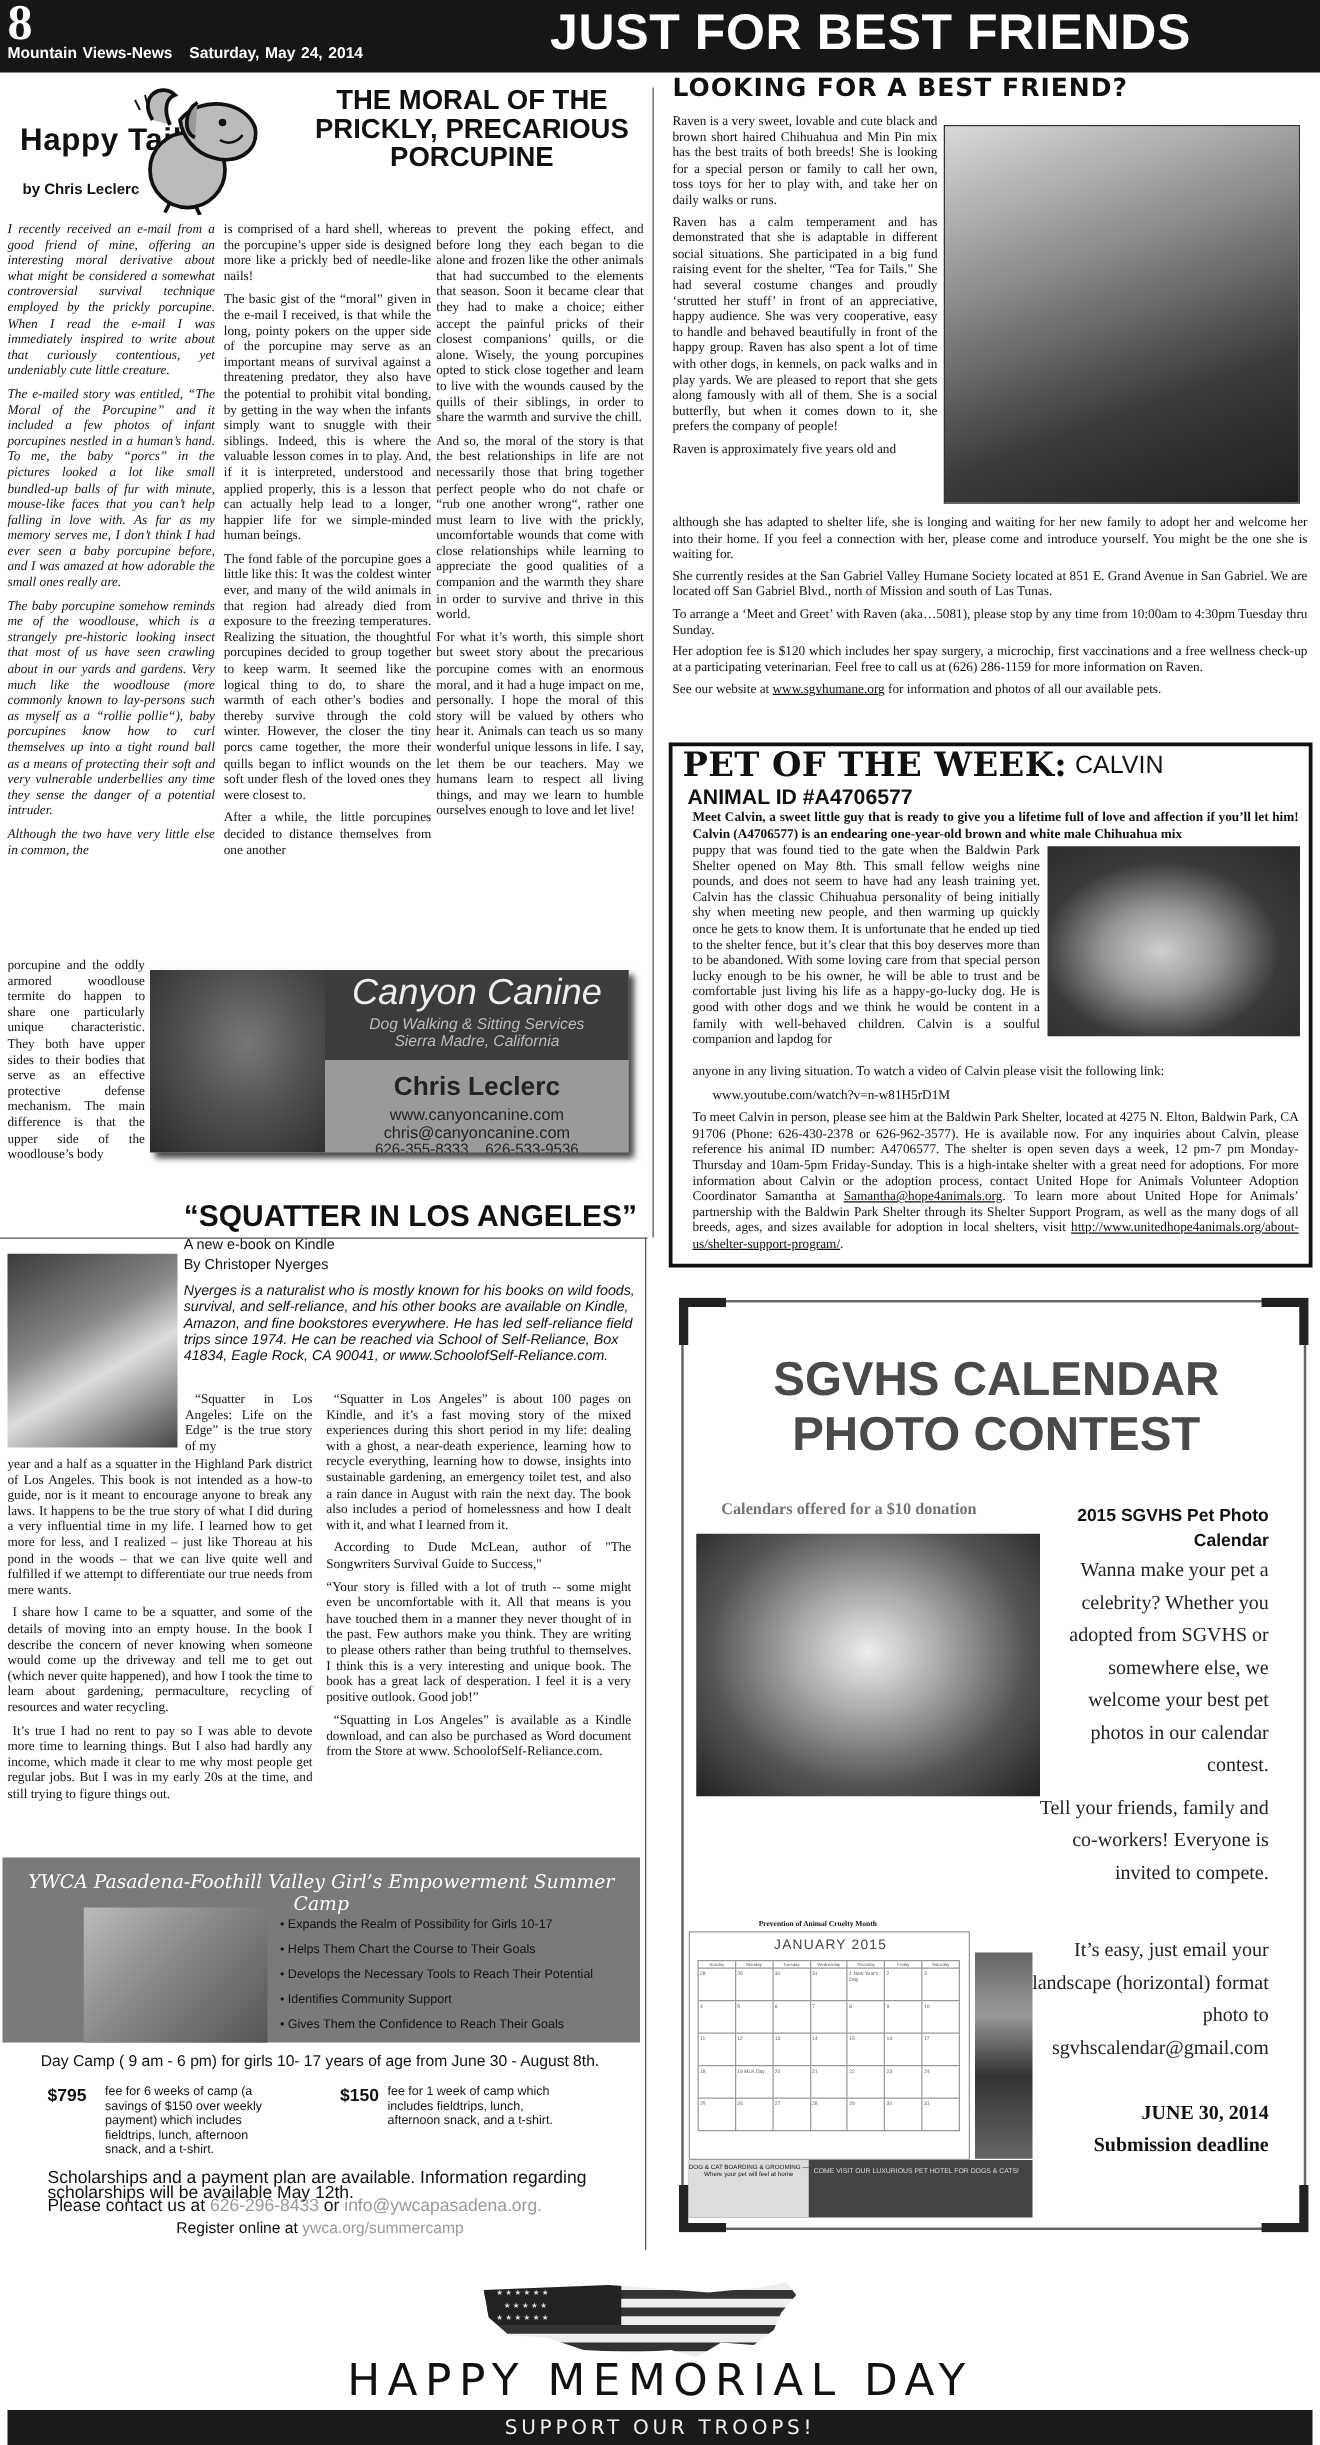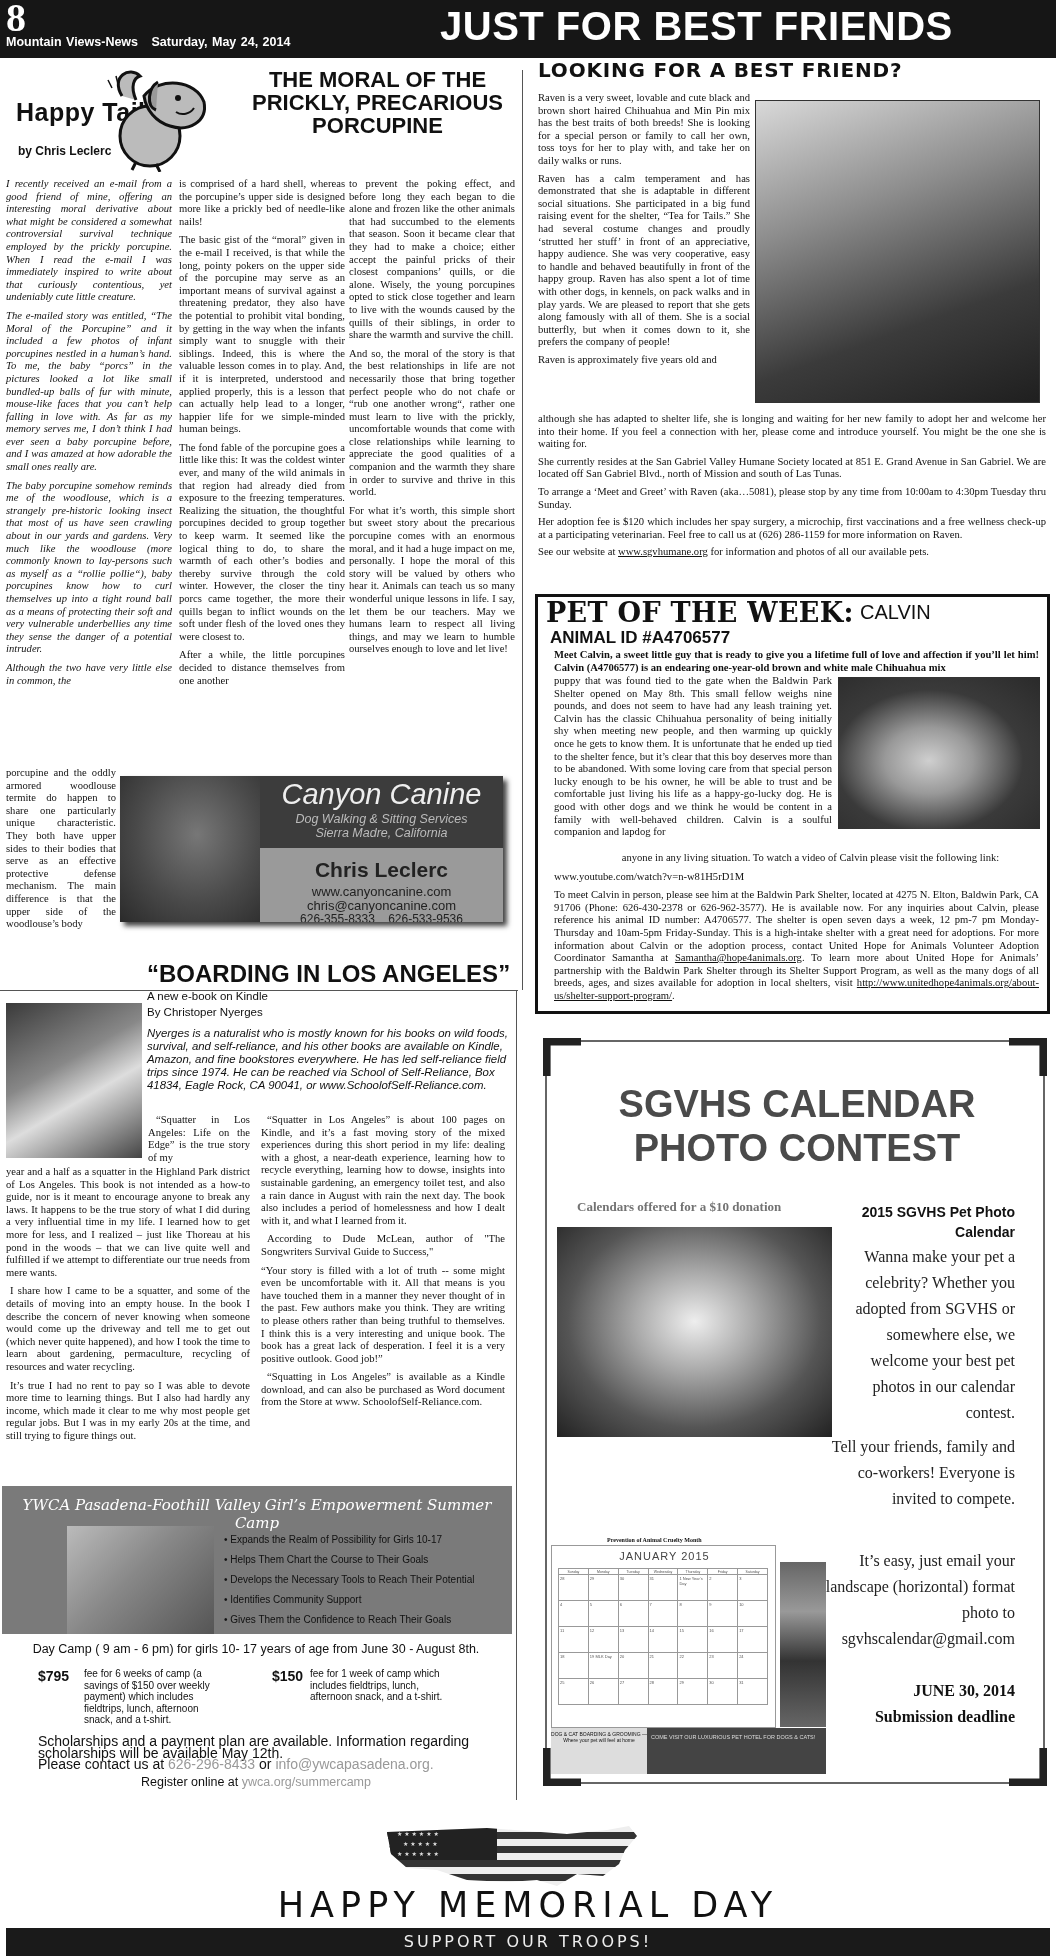--- a/index.html
+++ b/index.html
@@ -155,21 +155,21 @@
   <div class="canyon-person">Chris Leclerc</div>
   <div class="canyon-line" style="top:108px;">www.canyoncanine.com</div>
   <div class="canyon-line" style="top:122px;">chris@canyoncanine.com</div>
   <div class="canyon-line" style="top:136px; font-size:12px;">
     <span>626-355-8333</span>&nbsp;&nbsp;&nbsp;
     <span>626-533-9536</span>
   </div>
 </div>
 
 <div class="photo" style="left:6px; top:1003px; width:136px; height:155px; background:linear-gradient(150deg,#3a3a3a 0%,#888 40%,#ddd 60%,#444 100%);"></div>
-<div class="squatter-title">“BOARDING IN LOS ANGELES”</div>
+<div class="squatter-title">“SQUATTER IN LOS ANGELES”</div>
 <div class="squatter-sub" style="top:990px;">A new e-book on Kindle</div>
 <div class="squatter-sub" style="top:1006px;">By Christoper Nyerges</div>
 <div class="squatter-bio">Nyerges is a naturalist who is mostly known for his books on wild foods, survival, and self-reliance, and his other books are available on Kindle, Amazon, and fine bookstores everywhere. He has led self-reliance field trips since 1974. He can be reached via School of Self-Reliance, Box 41834, Eagle Rock, CA 90041, or www.SchoolofSelf-Reliance.com.</div>
 
 <div class="abs col" style="left:148px; top:1114px; width:102px;">
   <p class="body" style="text-indent:8px;">“Squatter in Los Angeles: Life on the Edge” is the true story of my</p>
 </div>
 <div class="abs col" style="left:6px; top:1166px; width:244px;">
   <p class="body">year and a half as a squatter in the Highland Park district of Los Angeles. This book is not intended as a how-to guide, nor is it meant to encourage anyone to break any laws. It happens to be the true story of what I did during a very influential time in my life. I learned how to get more for less, and I realized – just like Thoreau at his pond in the woods – that we can live quite well and fulfilled if we attempt to differentiate our true needs from mere wants.</p>
   <p class="body" style="text-indent:4px;">I share how I came to be a squatter, and some of the details of moving into an empty house. In the book I describe the concern of never knowing when someone would come up the driveway and tell me to get out (which never quite happened), and how I took the time to learn about gardening, permaculture, recycling of resources and water recycling.</p>
@@ -236,22 +236,22 @@
   <div class="potw-name">CALVIN</div>
   <div class="potw-id">ANIMAL ID #A4706577</div>
   <div class="abs" style="left:16px; top:52px; width:485px;font-weight:bold;">
     <p class="body" style="margin:0;">Meet Calvin, a sweet little guy that is ready to give you a lifetime full of love and affection if you’ll let him! Calvin (A4706577) is an endearing one-year-old brown and white male Chihuahua mix</p>
   </div>
   <div class="abs" style="left:16px; top:78px; width:278px;">
     <p class="body" style="margin:0;">puppy that was found tied to the gate when the Baldwin Park Shelter opened on May 8th. This small fellow weighs nine pounds, and does not seem to have had any leash training yet. Calvin has the classic Chihuahua personality of being initially shy when meeting new people, and then warming up quickly once he gets to know them. It is unfortunate that he ended up tied to the shelter fence, but it’s clear that this boy deserves more than to be abandoned. With some loving care from that special person lucky enough to be his owner, he will be able to trust and be comfortable just living his life as a happy-go-lucky dog. He is good with other dogs and we think he would be content in a family with well-behaved children. Calvin is a soulful companion and lapdog for</p>
   </div>
   <div class="calvin-photo"></div>
   <div class="abs" style="left:16px; top:255px; width:485px;">
-    <p class="body" style="margin-bottom:6px; text-align:center;margin-left:28px;">anyone in any living situation. To watch a video of Calvin please visit the following link:</p>
-    <p class="body" style="margin-bottom:6px; text-align:left;">www.youtube.com/watch?v=n-w81H5rD1M</p>
+    <p class="body" style="margin-bottom:6px; text-align:left;">anyone in any living situation. To watch a video of Calvin please visit the following link:</p>
+    <p class="body" style="margin-bottom:6px; text-align:left;margin-left:16px;">www.youtube.com/watch?v=n-w81H5rD1M</p>
     <p class="body" style="margin:0;">
       <span>To meet Calvin in person, please see him at the Baldwin Park Shelter, located at 4275 N. Elton, Baldwin Park, CA 91706 (Phone: 626-430-2378 or 626-962-3577). He is available now. For any inquiries about Calvin, please reference his animal ID number: A4706577. The shelter is open seven days a week, 12 pm-7 pm Monday-Thursday and 10am-5pm Friday-Sunday. This is a high-intake shelter with a great need for adoptions. For more information about Calvin or the adoption process, contact United Hope for Animals Volunteer Adoption Coordinator Samantha at</span>
       <a class="link">Samantha@hope4animals.org</a><span>. To learn more about United Hope for Animals’ partnership with the Baldwin Park Shelter through its Shelter Support Program, as well as the many dogs of all breeds, ages, and sizes available for adoption in local shelters, visit</span>
       <a class="link">http://www.unitedhope4animals.org/about-us/shelter-support-program/</a><span>.</span>
     </p>
   </div>
 </div>
 
 <div class="sgvhs-ad">
   <div class="corner" style="left:-4px; top:-4px; clip-path:polygon(0 0,100% 0,100% 20%,20% 20%,20% 100%,0 100%);"></div>

